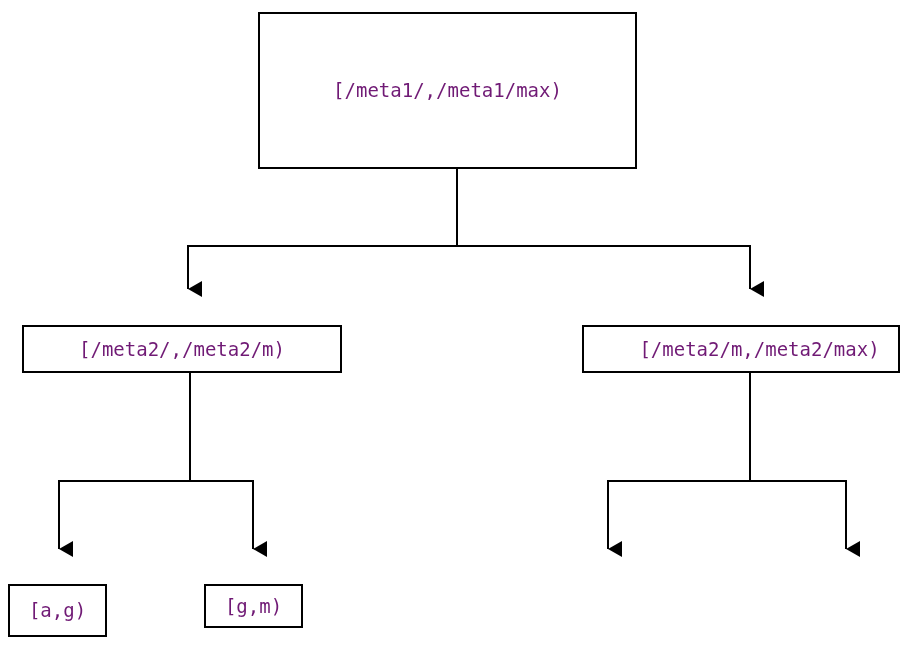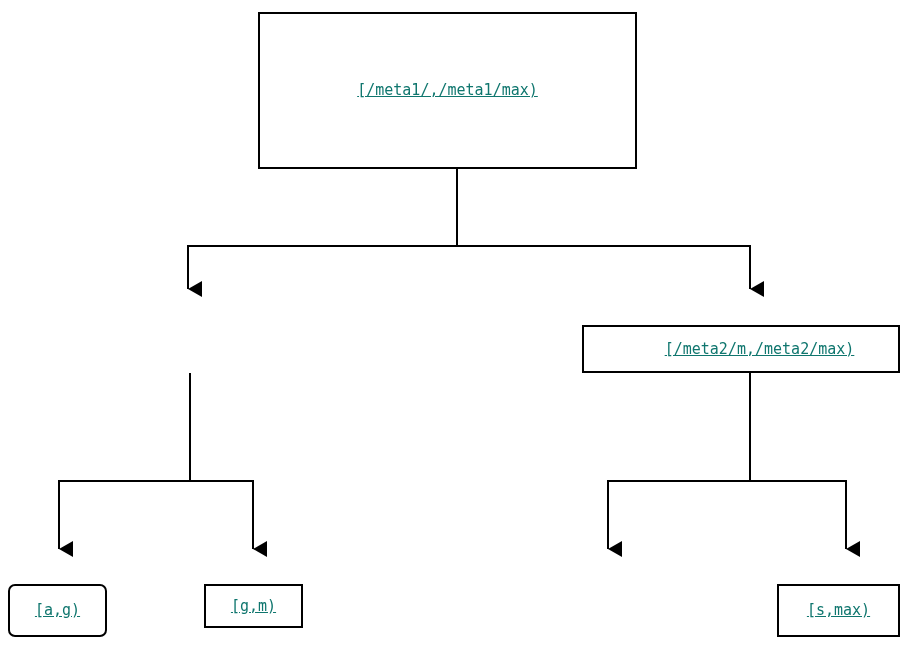--- a/index.html
+++ b/index.html
@@ -33,26 +33,25 @@
     background: #ffffff;
     display: flex;
     align-items: center;
     justify-content: center;
     text-align: center;
     white-space: pre;
     z-index: 2;
   }
   .node-label {
     font-family: "DejaVu Sans Mono", "Liberation Mono", monospace;
-    font-size: 15px;
+    font-size: 19px;
     line-height: 1;
     letter-spacing: 0px;
-    color: #0f766e;
+    color: #701a75;
     white-space: pre;
-    text-decoration: underline;
   }
   
   #node-root {
     left: 258px;
     top: 12px;
     width: 379px;
     height: 157px;
   }
   
   #node-meta2-low {
@@ -67,21 +66,20 @@
     width: 318px;
     height: 48px;
     padding-left: 37px;
   }
   
   #node-leaf-ag {
     left: 8px;
     top: 584px;
     width: 99px;
     height: 53px;
-    border-radius: 7px;
   }
   #node-leaf-gm {
     left: 204px;
     top: 584px;
     width: 99px;
     height: 44px;
   }
   #node-leaf-ms {
     left: 553px;
     top: 584px;
@@ -120,31 +118,31 @@
     <path d="M 750 373 L 750 481" fill="none" stroke="#000000" stroke-width="2"></path>
     <path d="M 607 481 L 847 481" fill="none" stroke="#000000" stroke-width="2"></path>
     <path d="M 608 481 L 608 549" fill="none" stroke="#000000" stroke-width="2" marker-end="url(#arrow-down)"></path>
     <path d="M 846 481 L 846 549" fill="none" stroke="#000000" stroke-width="2" marker-end="url(#arrow-down)"></path>
   </svg>
 
   <div class="node-box" id="node-root">
     <span class="node-label">[/meta1/,/meta1/max)</span>
   </div>
 
+  <div class="node-box" id="node-meta2-low">
+    <span class="node-label">[/meta2/,/meta2/m)</span>
+  </div>
 
   <div class="node-box" id="node-meta2-high">
     <span class="node-label">[/meta2/m,/meta2/max)</span>
   </div>
 
   <div class="node-box" id="node-leaf-ag">
     <span class="node-label">[a,g)</span>
   </div>
 
   <div class="node-box" id="node-leaf-gm">
     <span class="node-label">[g,m)</span>
   </div>
 
 
-  <div class="node-box" id="node-leaf-smax">
-    <span class="node-label">[s,max)</span>
-  </div>
 
 </div>
 
 </body></html>

